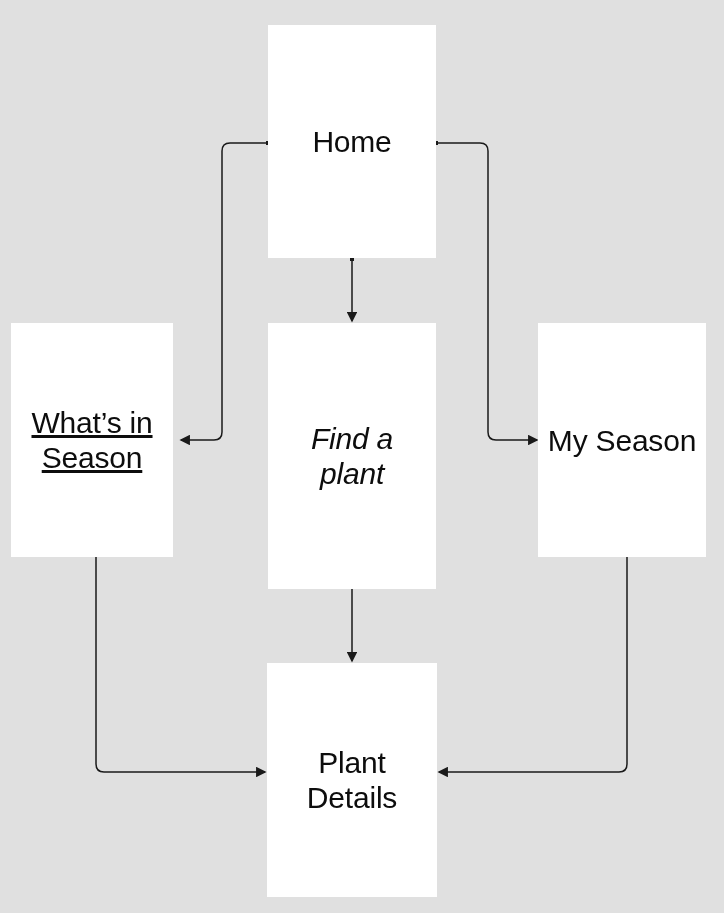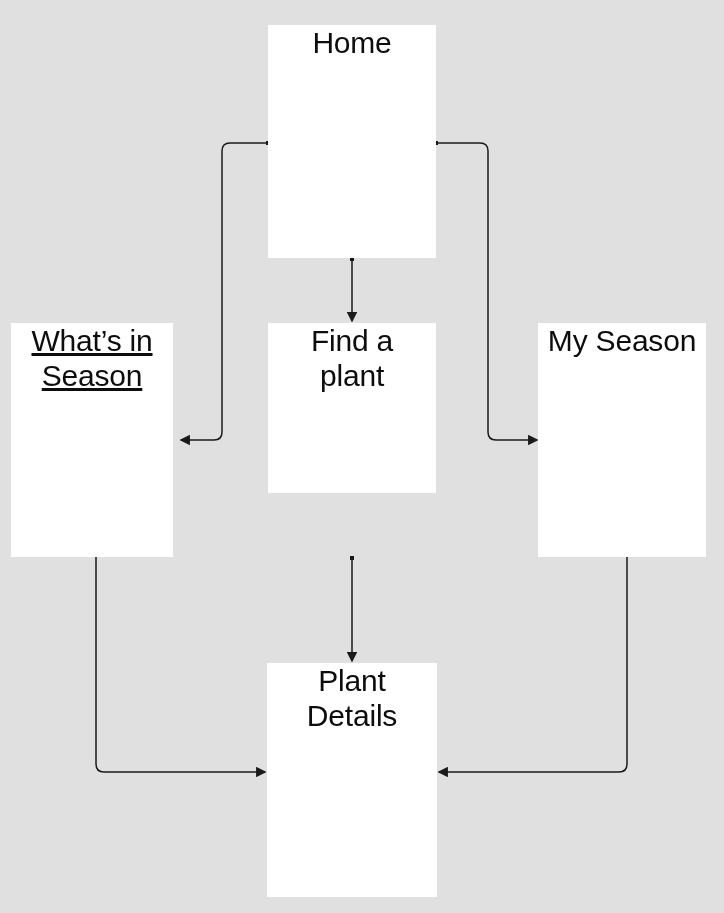--- a/index.html
+++ b/index.html
@@ -29,35 +29,35 @@
   }
   .edge {
     fill: none;
     stroke: #1a1a1a;
     stroke-width: 1.5;
   }
   .node {
     position: absolute;
     background: #ffffff;
     display: flex;
-    align-items: flex-start;
+    align-items: center;
     justify-content: center;
     text-align: center;
     color: #0d0d0d;
     font-size: 30px;
     line-height: 35px;
     font-weight: 400;
     letter-spacing: -0.2px;
   }
   .node .label {
     white-space: pre-line;
   }
   #n-home    { left: 268px; top: 25px;  width: 168px; height: 233px; }
   #n-whats   { left: 11px;  top: 323px; width: 162px; height: 234px; text-decoration: underline; }
-  #n-find    { left: 268px; top: 323px; width: 168px; height: 170px; }
+  #n-find    { left: 268px; top: 323px; width: 168px; height: 266px; font-style: italic; }
   #n-my      { left: 538px; top: 323px; width: 168px; height: 234px; }
   #n-details { left: 267px; top: 663px; width: 170px; height: 234px; }
 </style>
 </head>
 <body>
 
 <div class="canvas">
 
   <svg class="edges" viewBox="0 0 724 913" xmlns="http://www.w3.org/2000/svg">
     <defs>

